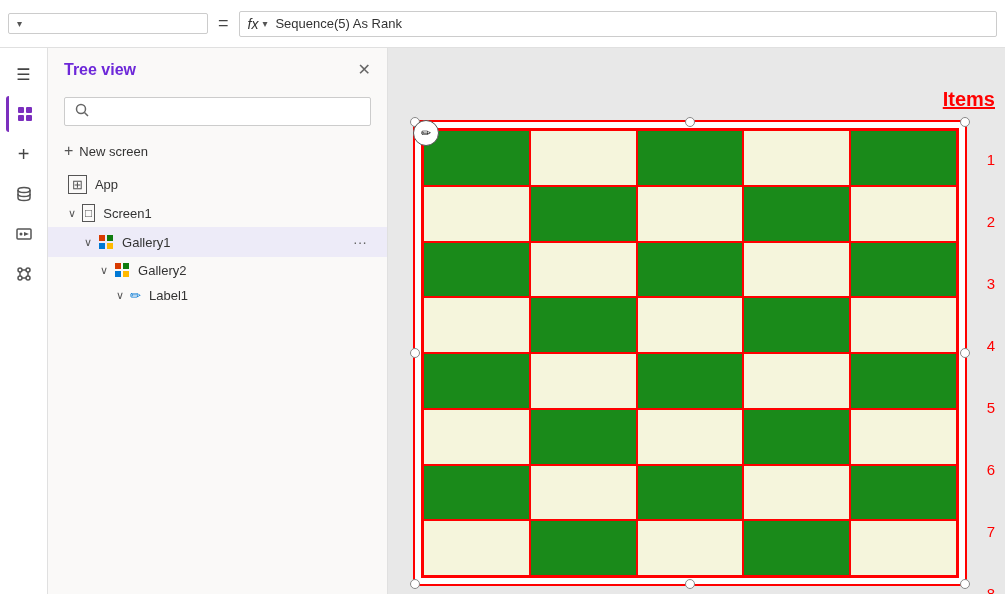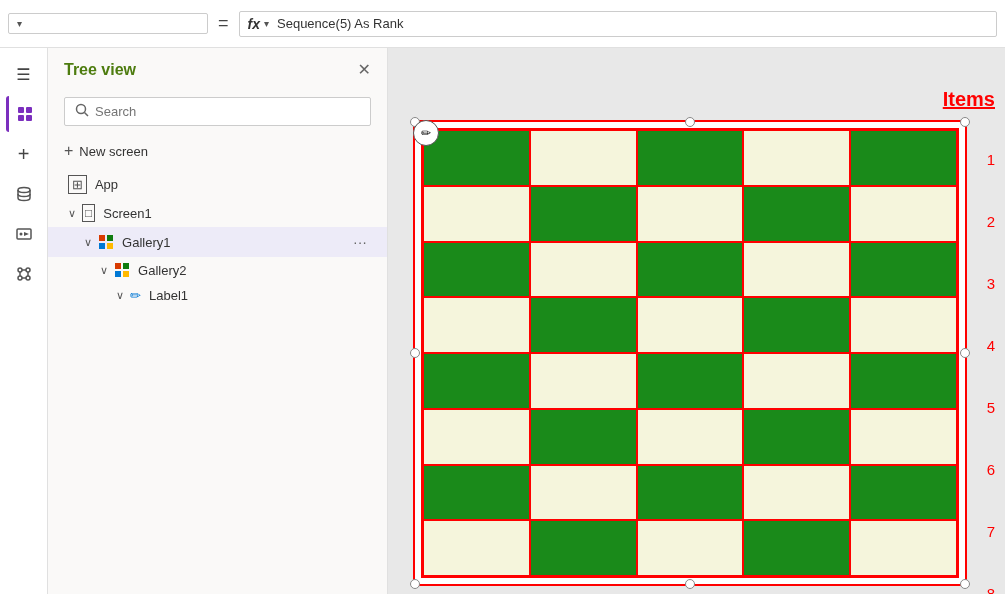--- a/index.html
+++ b/index.html
@@ -32,21 +32,21 @@
     .fx-area {
       display: flex;
       align-items: center;
       gap: 4px;
       border: 1px solid #ccc;
       border-radius: 2px;
       padding: 4px 8px;
       background: #fff;
       flex: 1;
     }
-    .fx-label { color: #333; font-style: italic; font-size: 14px; font-weight: bold; }
+    .fx-label { color: #333; font-style: italic; font-size: 14px; }
     .fx-chevron { font-size: 10px; color: #555; }
     .formula-text { font-size: 13px; color: #333; margin-left: 4px; }
 
     
     .main-layout {
       display: flex;
       height: calc(594px - 48px);
     }
 
     
@@ -80,21 +80,21 @@
       border-right: 1px solid #e0e0e0;
       display: flex;
       flex-direction: column;
     }
     .tree-header {
       display: flex;
       align-items: center;
       justify-content: space-between;
       padding: 12px 16px 8px;
     }
-    .tree-title { font-size: 16px; font-weight: 600; color: #4d7c0f; }
+    .tree-title { font-size: 16px; font-weight: 600; color: #6d28d9; }
     .close-btn { cursor: pointer; color: #666; font-size: 16px; }
 
     .tree-tabs {
       display: flex;
       padding: 0 16px;
       gap: 0;
       border-bottom: 1px solid #e0e0e0;
     }
     .tree-tab {
       padding: 6px 12px;
@@ -256,21 +256,20 @@
     </div>
 
 
     <div class="search-box">
       <span class="search-icon">
         <svg width="14" height="14" viewBox="0 0 14 14" fill="none">
           <circle cx="6" cy="6" r="4.5" stroke="#666" stroke-width="1.5" fill="none"></circle>
           <line x1="9.5" y1="9.5" x2="13" y2="13" stroke="#666" stroke-width="1.5"></line>
         </svg>
       </span>
-      <input class="search-input" type="text" placeholder="Search" style="">
     </div>
 
     <div class="new-screen-btn">
       <span class="plus-icon">+</span>
       <span>New screen</span>
     </div>
 
     <div class="tree-items">
 
       <div class="tree-item">

